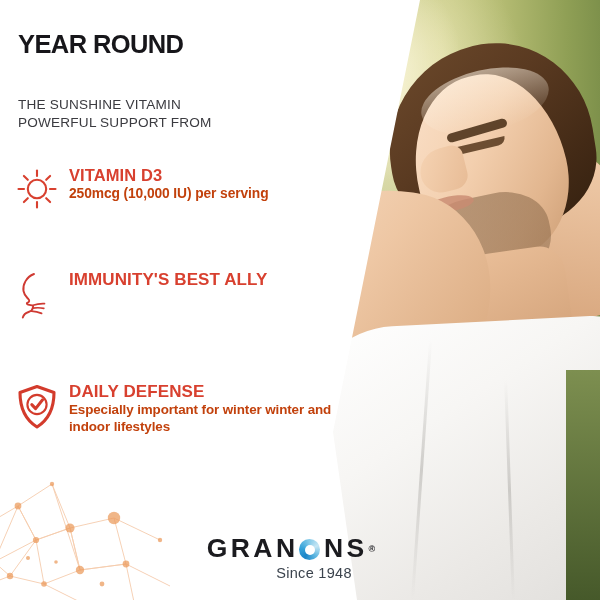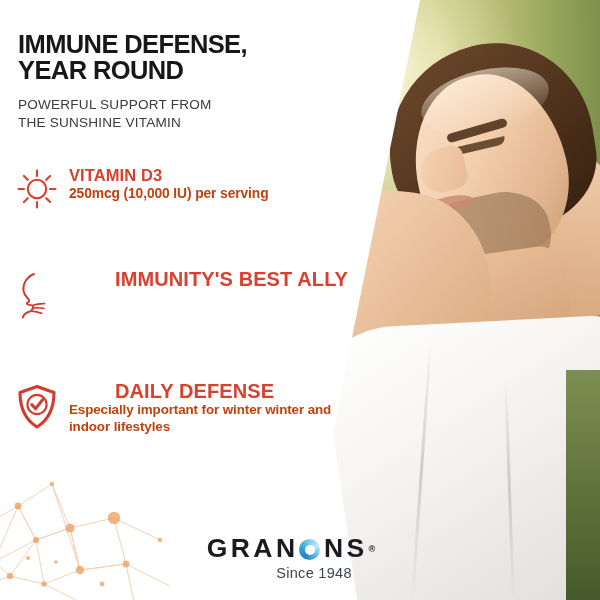--- a/index.html
+++ b/index.html
@@ -213,21 +213,21 @@
     white-space:nowrap;
   }
   .f-desc{
     font-size:13.4px;
     font-weight:700;
     line-height:16.6px;
     color:#c2410c;
     letter-spacing:-0.1px;
     margin-top:1px;
   }
-  .f2 .f-title,.f3 .f-title{font-size:20px;margin-left:46px;}
+  .f2 .f-title,.f3 .f-title{font-size:17px;}
   .f1 .f-desc{font-size:13.8px;}
 
   
   .molecule{
     position:absolute;
     left:-16px;bottom:-6px;
     width:190px;height:140px;
     opacity:.85;
     pointer-events:none;
   }
@@ -306,27 +306,26 @@
       <div class="shirt-fold2"></div>
       <div class="grass-right"></div>
     </div>
     <div class="wedge"></div>
     <div class="wedge-low"></div>
   </div>
 
   <div class="content">
 
     <div class="headline">
-      <div>IMMUNE DEFENSE,</div>
       <div>YEAR ROUND</div>
     </div>
 
     <div class="subhead">
+      <div>THE SUNSHINE VITAMIN</div>
       <div>POWERFUL SUPPORT FROM</div>
-      <div>THE SUNSHINE VITAMIN</div>
     </div>
 
     <div class="feature f1">
       <div class="f-icon">
         <svg width="42" height="42" viewBox="0 0 42 42" aria-hidden="true">
           <circle cx="21" cy="21" r="9.2" fill="none" stroke="#d8402f" stroke-width="2.1"></circle>
           <g stroke="#d8402f" stroke-width="2.1" stroke-linecap="round">
             <line x1="21" y1="2.5" x2="21" y2="8"></line>
             <line x1="21" y1="34" x2="21" y2="39.5"></line>
             <line x1="2.5" y1="21" x2="8" y2="21"></line>

